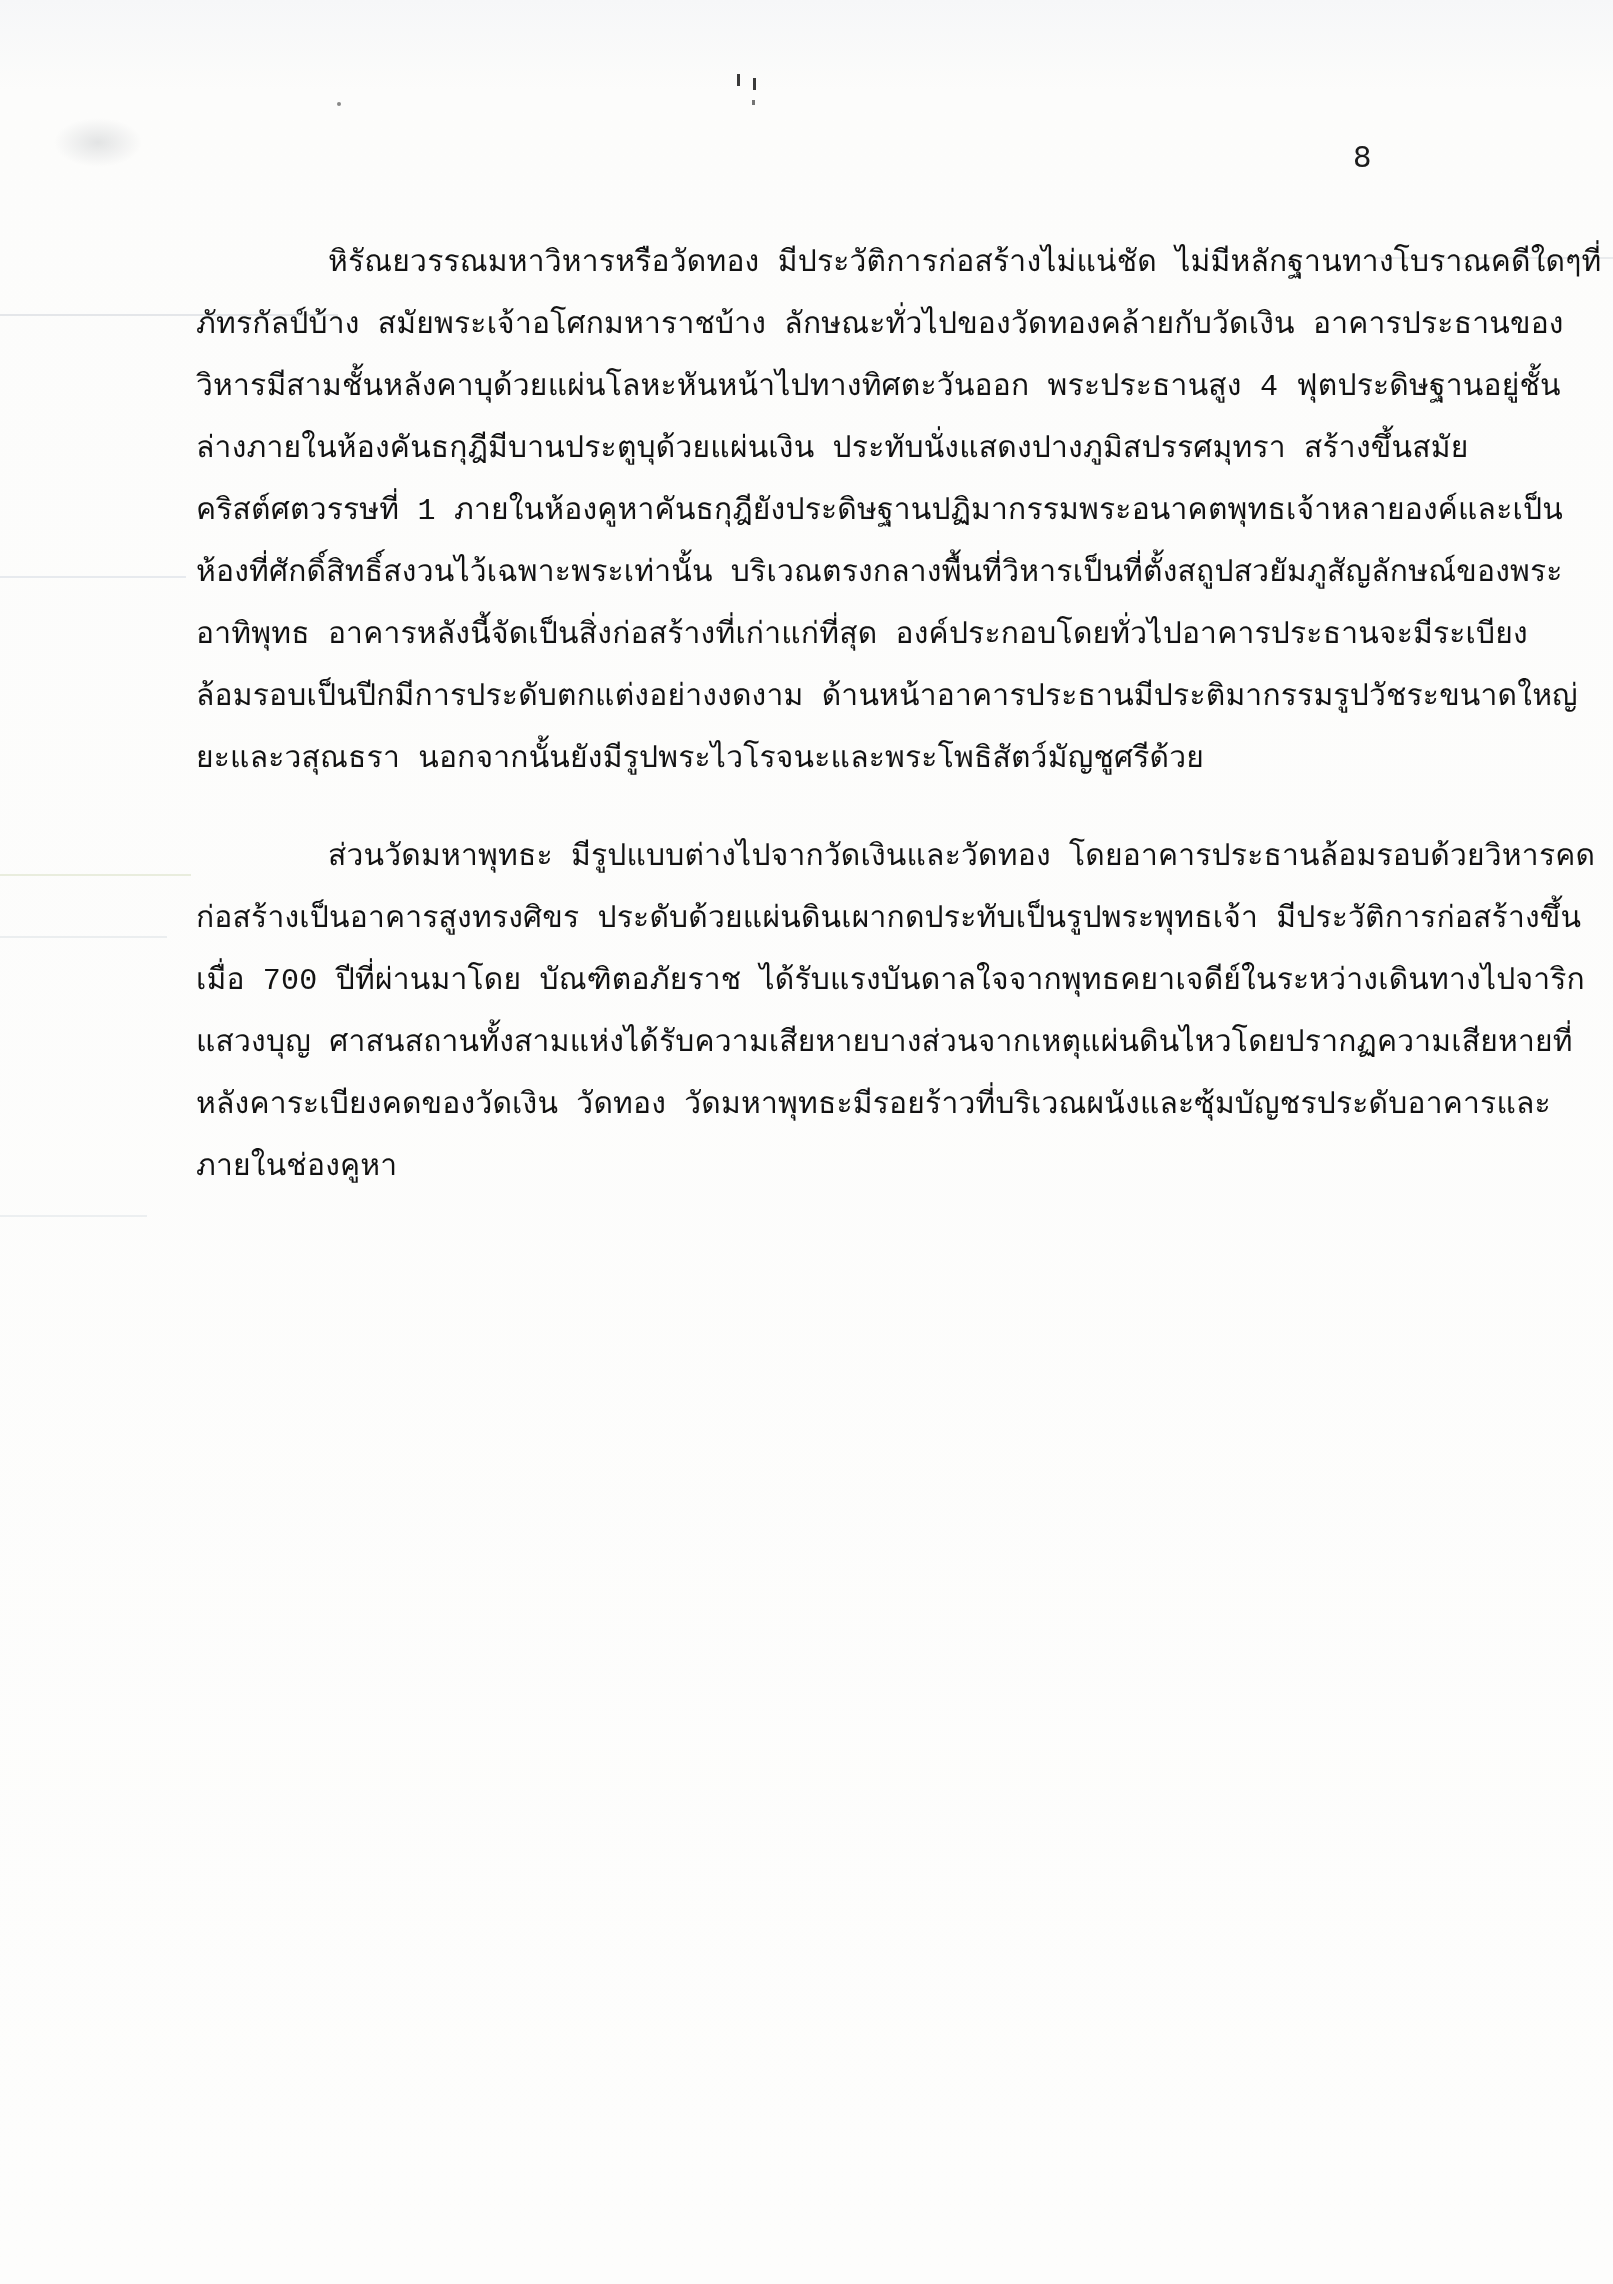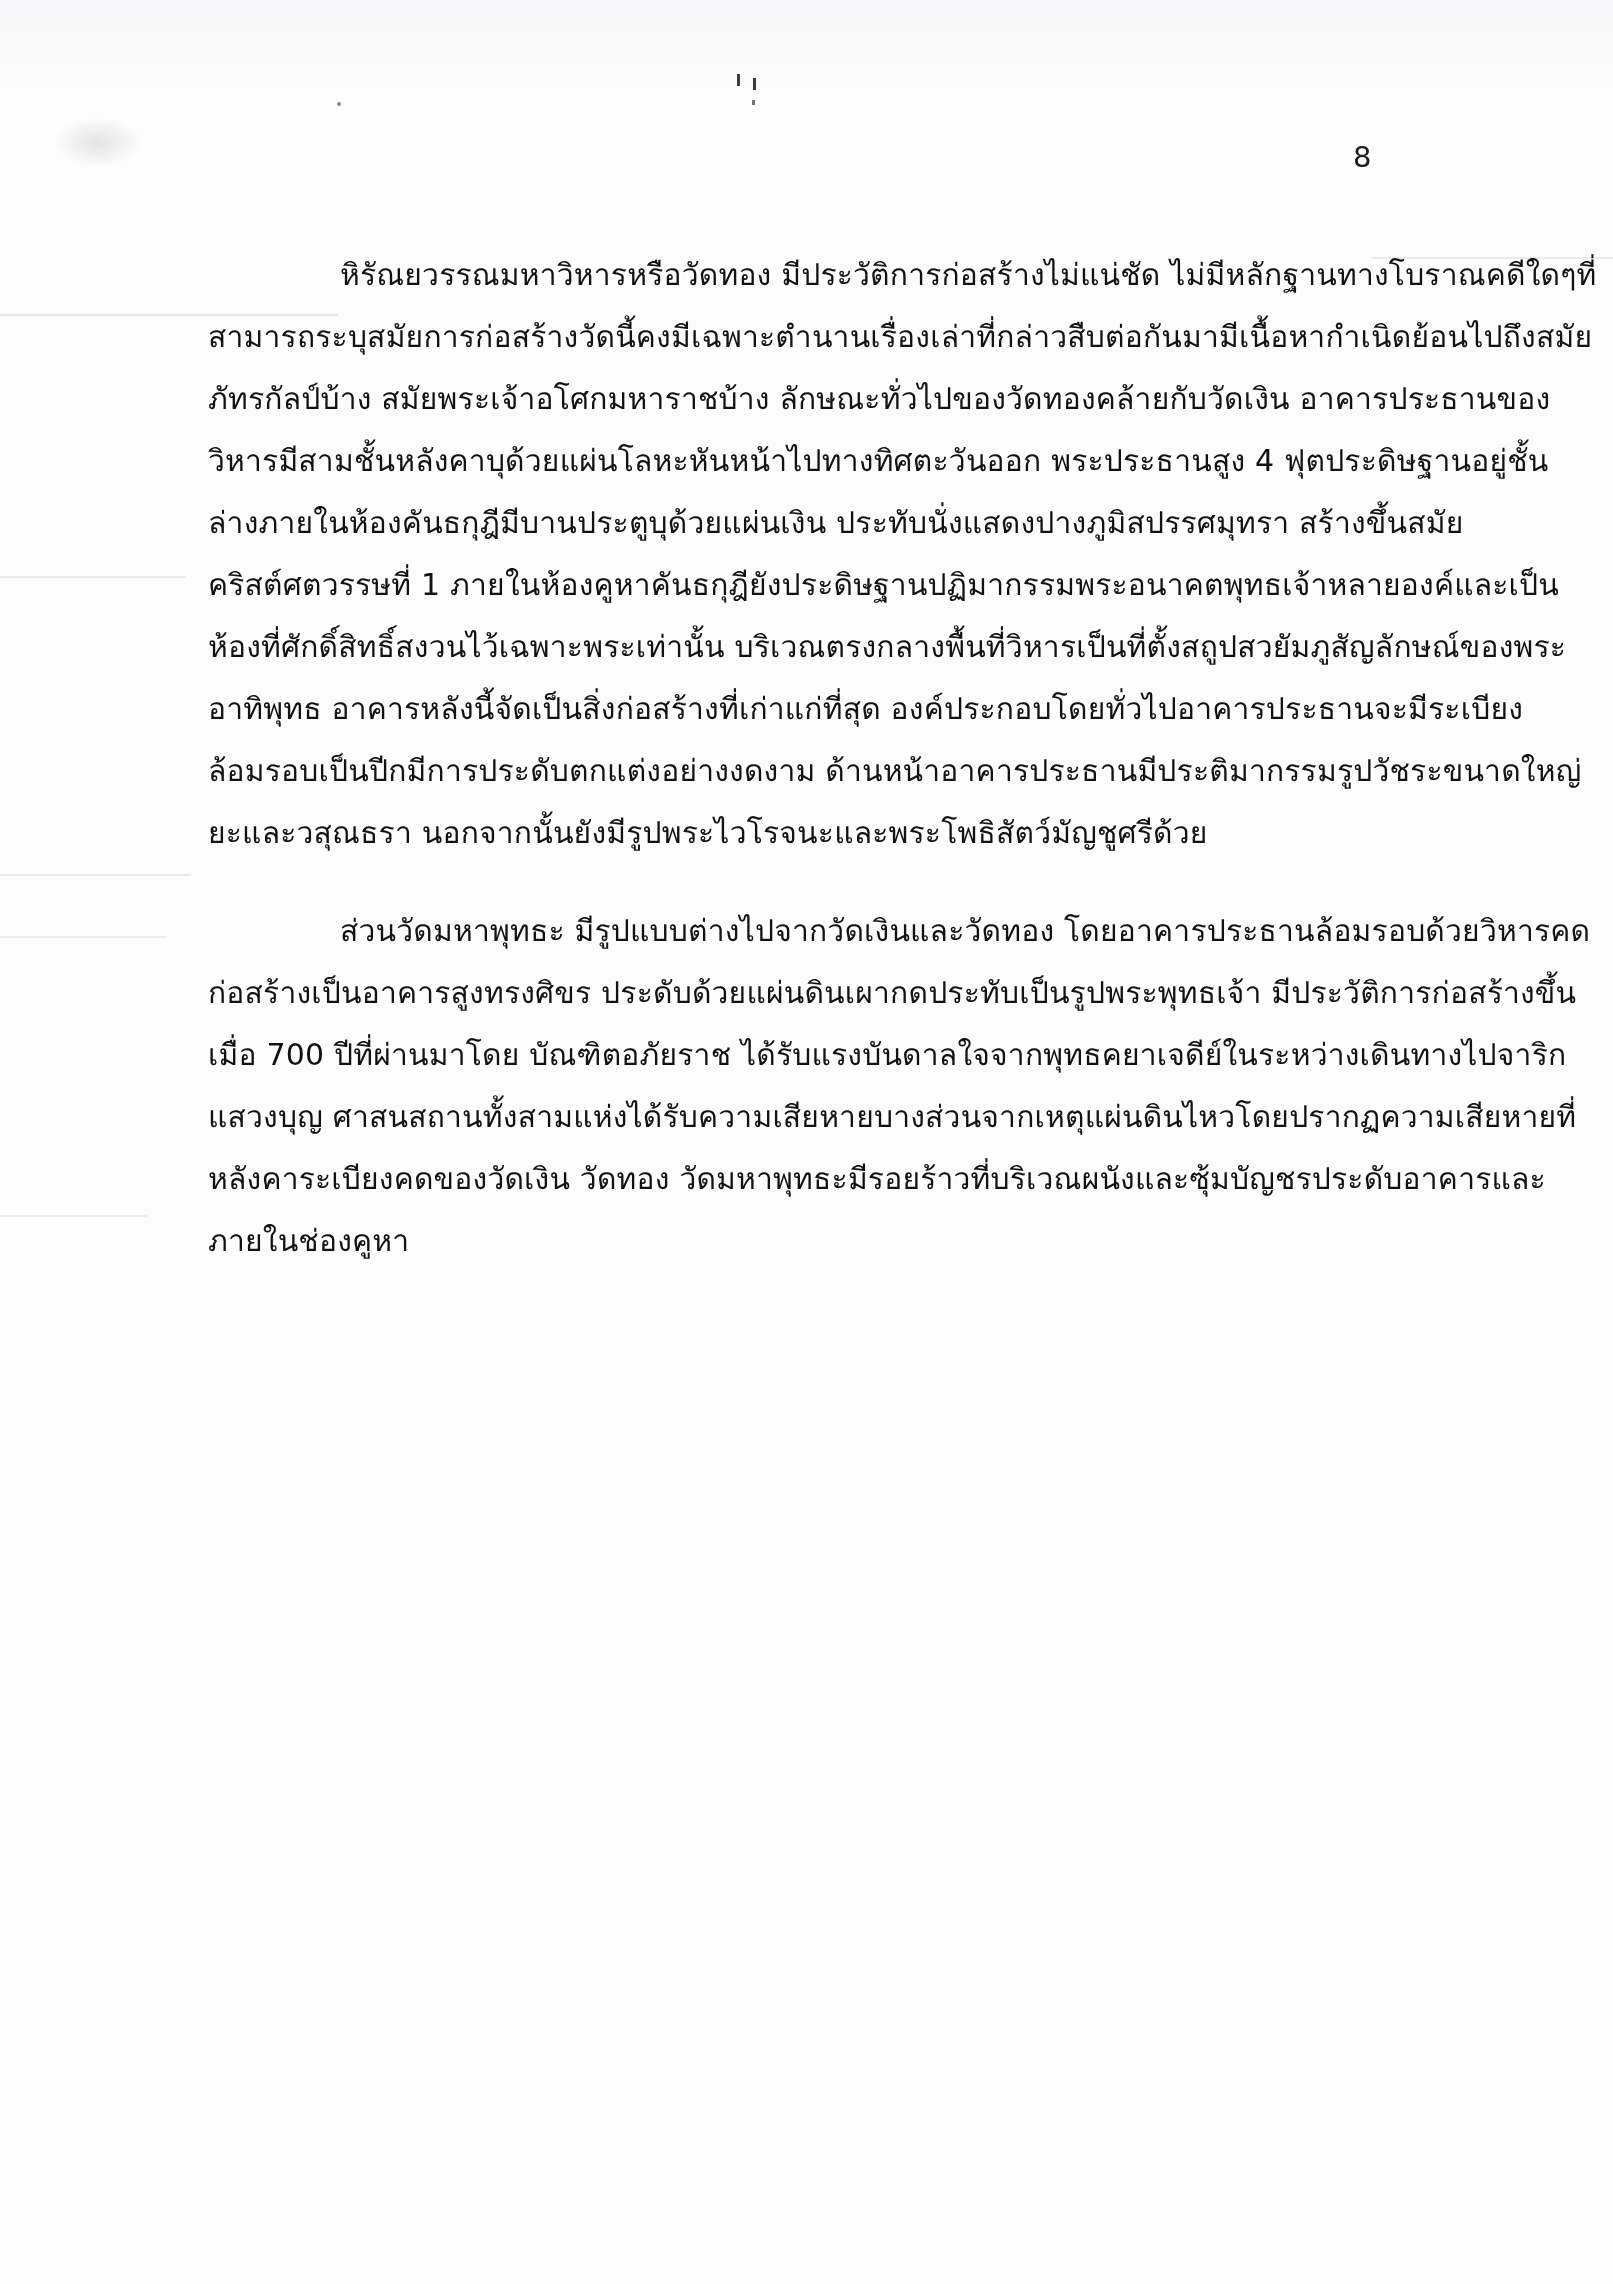--- a/index.html
+++ b/index.html
@@ -27,21 +27,21 @@
     color: #1c1c1c;
   }
   .text-block {
     position: absolute;
     top: 228px;
     left: 192px;
     width: 1186px;
     color: #121212;
     font-size: 30px;
   }
-  .paragraph { margin: 16px; }
+  .paragraph { margin: 4px; font-family: Liberation Mono, monospace; }
   .paragraph + .paragraph { margin-top: 36px; }
   .line {
     height: 62px;
     line-height: 62px;
     white-space: nowrap;
     letter-spacing: 0.2px;
   }
   .line.indent { padding-left: 132px; }
 
   
@@ -78,21 +78,20 @@
   <div class="streak" style="left:0; top:576px; width:186px; background:#d5dbe4;"></div>
   <div class="streak" style="left:0; top:874px; width:191px; background:#d9e0c4;"></div>
   <div class="streak" style="left:0; top:936px; width:167px; background:#dde2e6;"></div>
   <div class="streak" style="left:0; top:1215px; width:147px; background:#dfe4e8;"></div>
 
   <div class="page-number">8</div>
 
   <div class="text-block">
     <div class="paragraph">
         <div class="line indent">หิรัณยวรรณมหาวิหารหรือวัดทอง มีประวัติการก่อสร้างไม่แน่ชัด ไม่มีหลักฐานทางโบราณคดีใดๆที่</div>
-        <div class="line">สามารถระบุสมัยการก่อสร้างวัดนี้คงมีเฉพาะตำนานเรื่องเล่าที่กล่าวสืบต่อกันมามีเนื้อหากำเนิดย้อนไปถึงสมัย</div>
         <div class="line">ภัทรกัลป์บ้าง สมัยพระเจ้าอโศกมหาราชบ้าง ลักษณะทั่วไปของวัดทองคล้ายกับวัดเงิน อาคารประธานของ</div>
         <div class="line">วิหารมีสามชั้นหลังคาบุด้วยแผ่นโลหะหันหน้าไปทางทิศตะวันออก พระประธานสูง 4 ฟุตประดิษฐานอยู่ชั้น</div>
         <div class="line">ล่างภายในห้องคันธกุฎีมีบานประตูบุด้วยแผ่นเงิน ประทับนั่งแสดงปางภูมิสปรรศมุทรา สร้างขึ้นสมัย</div>
         <div class="line">คริสต์ศตวรรษที่ 1 ภายในห้องคูหาคันธกุฎียังประดิษฐานปฏิมากรรมพระอนาคตพุทธเจ้าหลายองค์และเป็น</div>
         <div class="line">ห้องที่ศักดิ์สิทธิ์สงวนไว้เฉพาะพระเท่านั้น บริเวณตรงกลางพื้นที่วิหารเป็นที่ตั้งสถูปสวยัมภูสัญลักษณ์ของพระ</div>
         <div class="line">อาทิพุทธ อาคารหลังนี้จัดเป็นสิ่งก่อสร้างที่เก่าแก่ที่สุด องค์ประกอบโดยทั่วไปอาคารประธานจะมีระเบียง</div>
         <div class="line">ล้อมรอบเป็นปีกมีการประดับตกแต่งอย่างงดงาม ด้านหน้าอาคารประธานมีประติมากรรมรูปวัชระขนาดใหญ่</div>
         <div class="line">ยะและวสุณธรา นอกจากนั้นยังมีรูปพระไวโรจนะและพระโพธิสัตว์มัญชูศรีด้วย</div>
       </div>
     <div class="paragraph">

